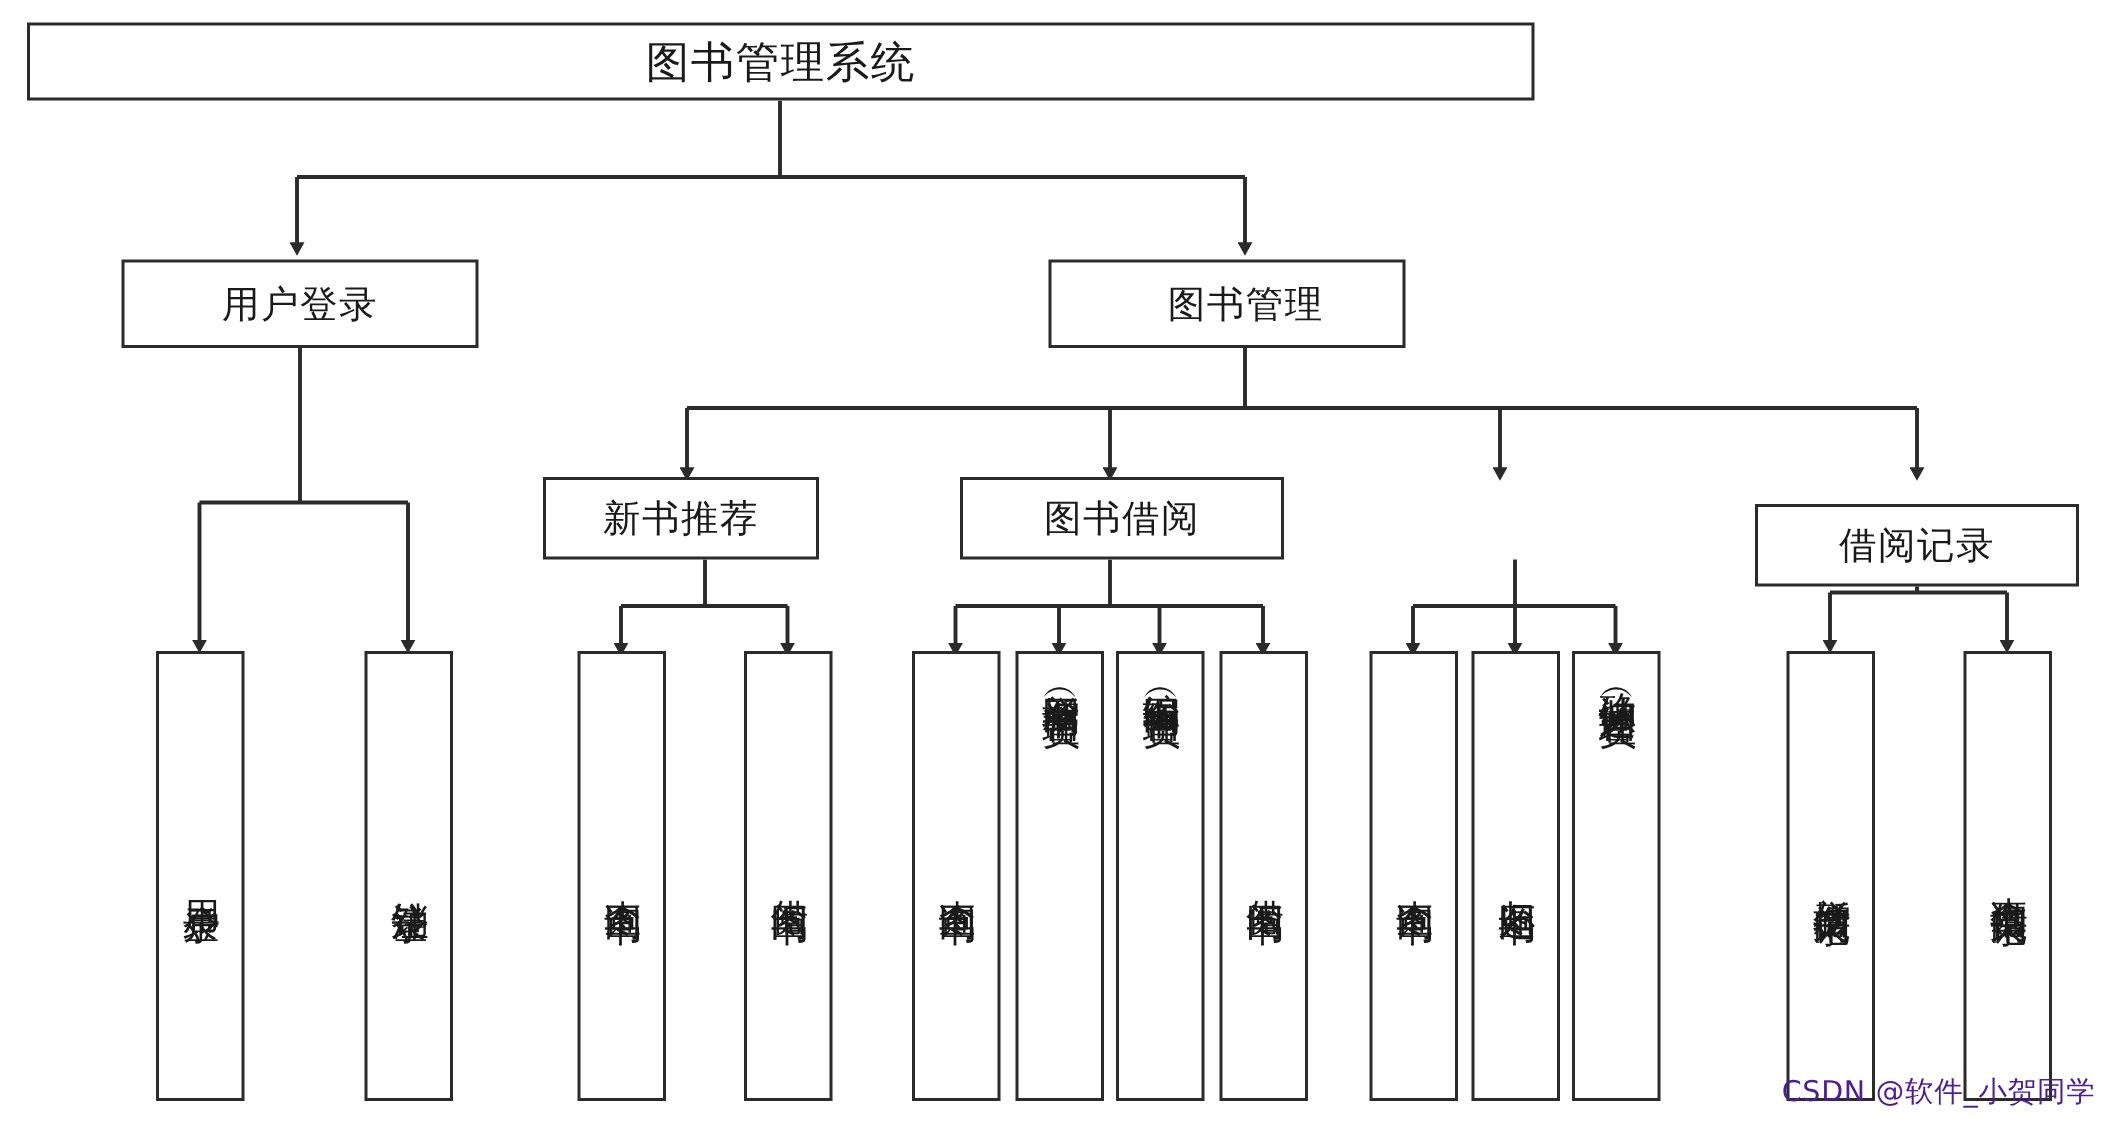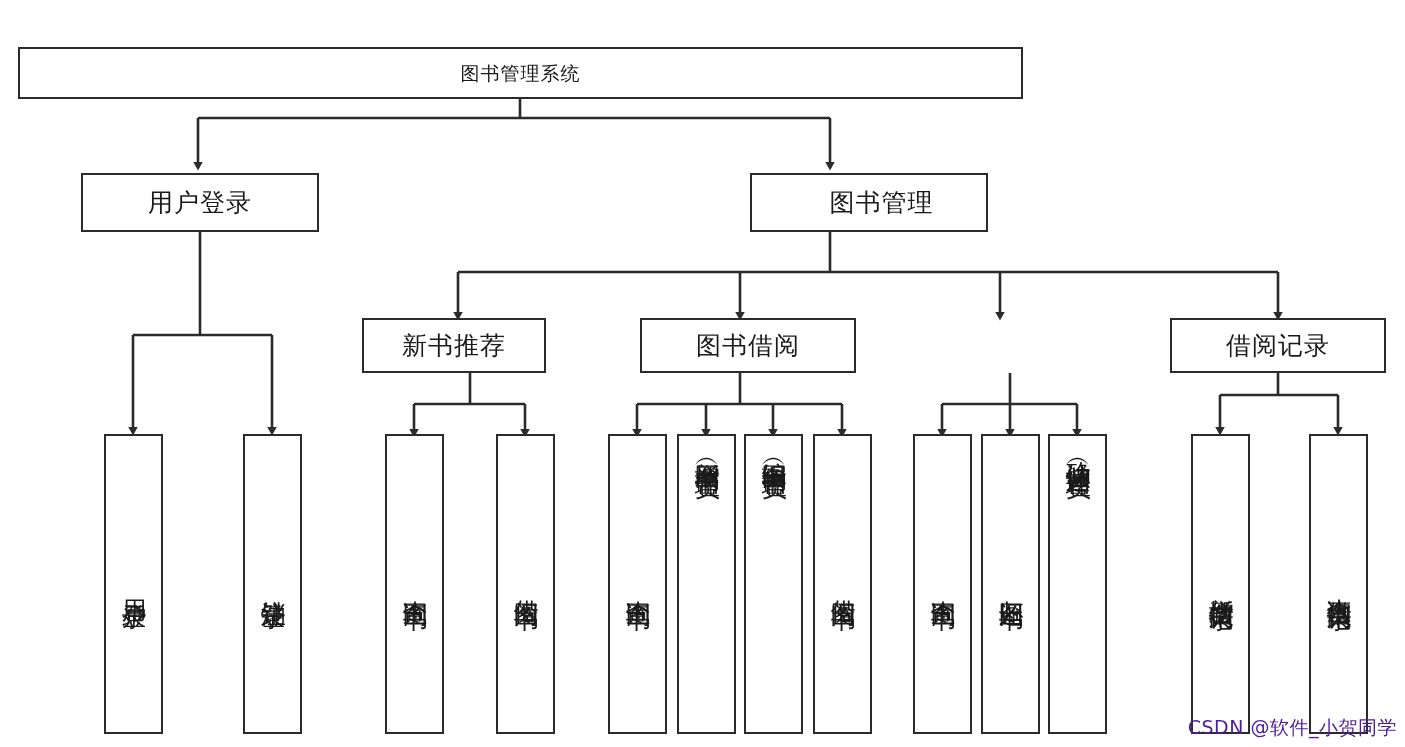--- a/index.html
+++ b/index.html
@@ -36,22 +36,21 @@
     justify-content: center;
     color: #1a1a1a;
   }
   .node-h {
     font-size: 25px;
     letter-spacing: 1px;
     line-height: 1;
     white-space: nowrap;
   }
   .node-root {
-    font-size: 19px;
-    margin-top: 32px;
+    font-size: 29px;
   }
   .node-leaf {
     align-items: flex-start;
     justify-content: center;
     padding-top: 0px;
   }
   .vlabel {
     writing-mode: vertical-rl;
     text-orientation: upright;
     font-size: 25px;
@@ -138,34 +137,34 @@
   </svg>
 
   <div class="node node-h node-root" style="left:18px; top:15px; width:1005px; height:52px;">
     <span>图书管理系统</span>
   </div>
 
   <div class="node node-h" style="left:81px; top:173px; width:238px; height:59px;">
     <span>用户登录</span>
   </div>
 
-  <div class="node node-h" style="left:750px; top:173px; width:238px; height:59px;padding-left:25px;">
+  <div class="node node-h" style="left:699px; top:173px; width:238px; height:59px;padding-left:25px;">
     <span>图书管理</span>
   </div>
 
   <div class="node node-h" style="left:362px; top:318px; width:184px; height:55px;">
     <span>新书推荐</span>
   </div>
 
   <div class="node node-h" style="left:640px; top:318px; width:216px; height:55px;">
     <span>图书借阅</span>
   </div>
 
 
-  <div class="node node-h" style="left:1170px; top:318px; width:216px; height:55px;">
+  <div class="node node-h" style="left:1170px; top:336px; width:216px; height:55px;">
     <span>借阅记录</span>
   </div>
 
   <div class="node node-leaf" style="left:104px; top:434px; width:59px; height:300px;">
     <div class="leaf-inner">
       <span class="vlabel">用户登录</span>
     </div>
   </div>
 
   <div class="node node-leaf" style="left:243px; top:434px; width:59px; height:300px;">

